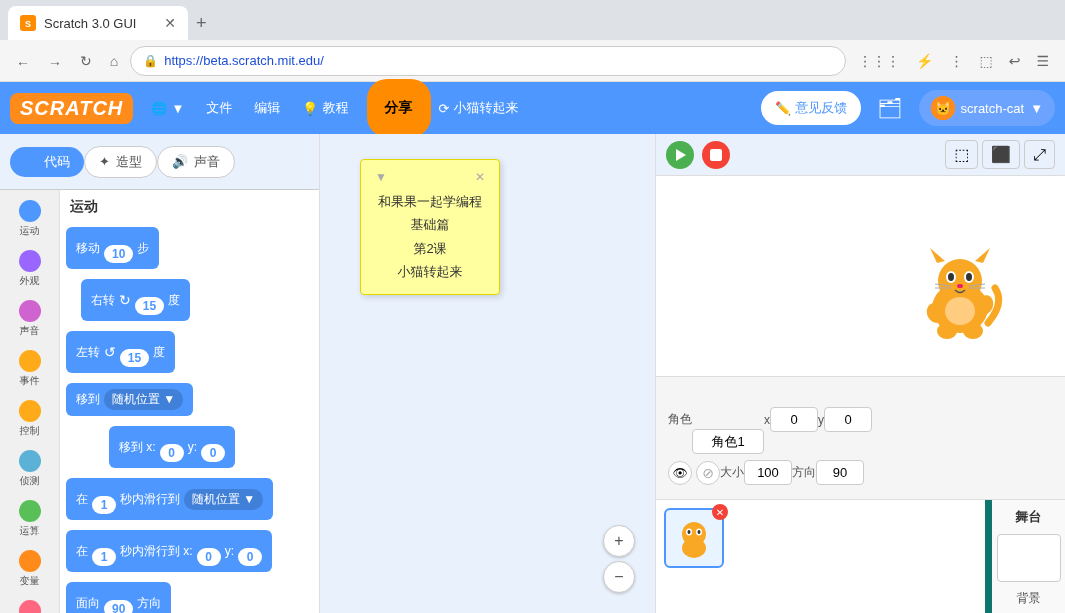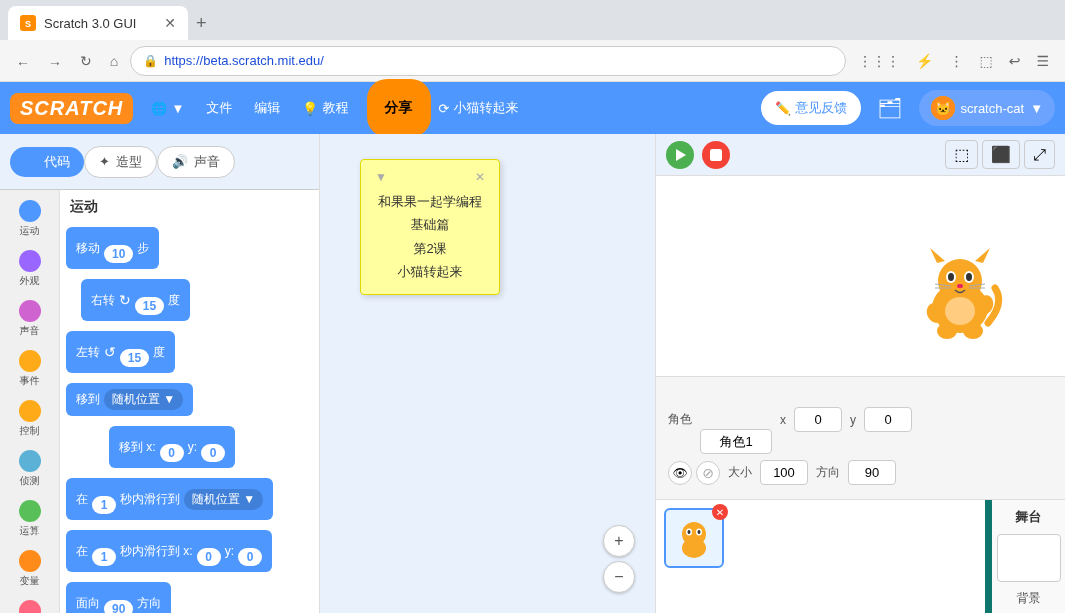--- a/index.html
+++ b/index.html
@@ -66,21 +66,21 @@
     .stage-controls { display: flex; align-items: center; padding: 6px 10px; background: #e9f1fc; border-bottom: 1px solid #ddd; gap: 8px; }
     .flag-btn { width: 28px; height: 28px; background: #4caf50; border-radius: 50%; display: flex; align-items: center; justify-content: center; cursor: pointer; font-size: 16px; }
     .stop-btn { width: 28px; height: 28px; background: #f44336; border-radius: 50%; cursor: pointer; display: flex; align-items: center; justify-content: center; }
     .stage-view-btns { margin-left: auto; display: flex; gap: 4px; }
     .view-btn { background: none; border: 1px solid #ccc; border-radius: 4px; padding: 4px 8px; cursor: pointer; font-size: 16px; }
 
     .stage-area { flex: 1; background: #fff; position: relative; overflow: hidden; }
 
     
     .sprite-info { background: #f5f5f5; padding: 8px 12px; border-top: 1px solid #ddd; }
-    .sprite-row { display: flex; align-items: center; gap: 8px; margin-bottom: 6px; }
+    .sprite-row { display: flex; align-items: center; margin-bottom: 6px; }
     .sprite-label { font-size: 12px; color: #555; }
     .sprite-input { border: 1px solid #ccc; border-radius: 4px; padding: 4px 6px; font-size: 13px; width: 70px; text-align: center; margin-top: 44px; }
     .sprite-num { border: 1px solid #ccc; border-radius: 4px; padding: 4px 6px; font-size: 13px; width: 50px; text-align: center; }
     .sprite-icons { display: flex; gap: 4px; align-items: center; }
     .sprite-icon-btn { width: 24px; height: 24px; border: 1px solid #ccc; border-radius: 50%; display: flex; align-items: center; justify-content: center; cursor: pointer; font-size: 12px; background: #fff; }
     .sprite-thumb { width: 60px; height: 60px; border: 2px solid #4d97ff; border-radius: 6px; background: #e8f4ff; display: flex; align-items: center; justify-content: center; cursor: pointer; position: relative; }
     .sprite-delete { position: absolute; top: -6px; right: -6px; width: 16px; height: 16px; background: #f44336; border-radius: 50%; color: #fff; font-size: 10px; display: flex; align-items: center; justify-content: center; cursor: pointer; }
 
     
     .stage-sidebar { width: 80px; border-left: 7px solid #0f766e; display: flex; flex-direction: column; align-items: center; padding: 8px 20px; background: #f9f9f9; }

